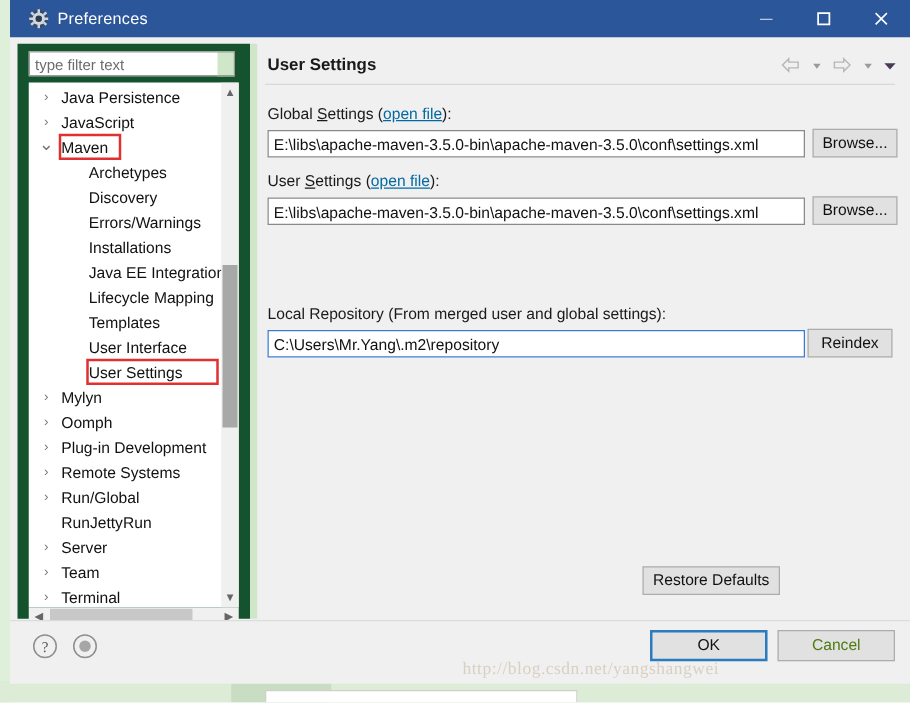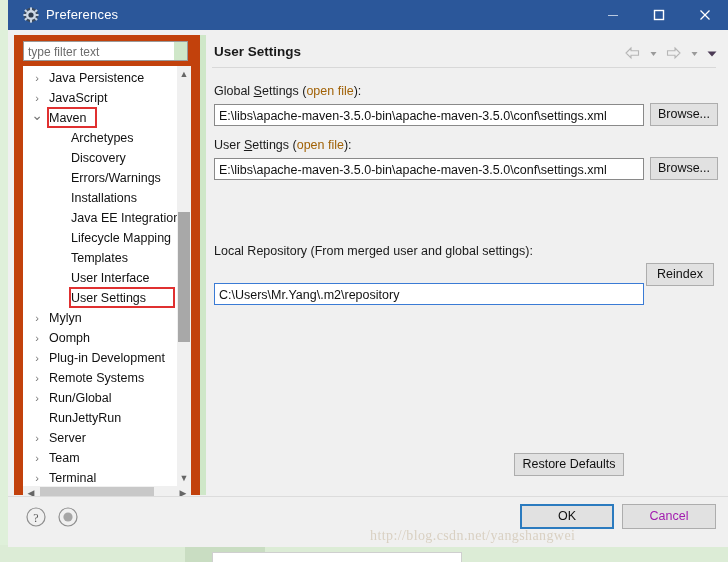--- a/index.html
+++ b/index.html
@@ -74,21 +74,21 @@
 
   
   .dlg-body {
     position: absolute; left: 0; top: 30px; width: 720px; height: 466px;
     background: #f0f0f0;
   }
 
   
   .left-panel {
     position: absolute; left: 6px; top: 5px; width: 186px; height: 460px;
-    background: #c2410c;
+    background: #14532d;
     box-sizing: border-box;
   }
   .filter-box {
     position: absolute; left: 9px; top: 6px; width: 164px; height: 20px;
     background: #ffffff;
     border: 1px solid #9a9a9a;
     box-sizing: border-box;
     font-size: 12px; color: #6c6c6c;
     padding: 2px 4px 0 4px;
     line-height: 16px;
@@ -193,21 +193,21 @@
     position: absolute; left: 6px; top: 32px; width: 504px; height: 1px;
     background: #d8d8d8;
   }
 
   .fld-label {
     position: absolute;
     font-size: 12.5px; color: #1a1a1a; white-space: nowrap;
   }
   .fld-label u { text-decoration: underline; }
   .link {
-    color: #a16207; cursor: pointer;
+    color: #0369a1; text-decoration: underline; cursor: pointer;
   }
   .textfield {
     position: absolute;
     height: 22px;
     background: #ffffff;
     border: 1px solid #898989;
     box-sizing: border-box;
     font-size: 12.5px; color: #111111;
     padding: 2px 4px 0 4px;
     line-height: 18px;
@@ -242,21 +242,21 @@
     border: 2px solid #2b7bbf;
     box-sizing: border-box;
     font-size: 12.5px; color: #111; text-align: center; line-height: 21px;
     cursor: default;
   }
   .cancel-btn {
     position: absolute; left: 614px; top: 7px; width: 94px; height: 25px;
     background: #e1e1e1;
     border: 1px solid #adadad;
     box-sizing: border-box;
-    font-size: 12.5px; color: #a21caf; text-align: center; line-height: 23px;
+    font-size: 12.5px; color: #4d7c0f; text-align: center; line-height: 23px;
     cursor: default;
   }
   .watermark {
     position: absolute; left: 370px; top: 528px;
     font-size: 14px; color: #d8cfc0;
     font-family: "Liberation Serif", serif;
     letter-spacing: 0.4px;
     white-space: nowrap;
     opacity: 0.95;
   }
@@ -461,21 +461,21 @@
         <div class="fld-label" style="left:8px; top:103px;">
           <span>User </span><u>S</u><span>ettings (</span><span class="link">open file</span><span>):</span>
         </div>
         <div class="textfield" style="left:8px; top:123px; width:430px;">
           <span>E:\libs\apache-maven-3.5.0-bin\apache-maven-3.5.0\conf\settings.xml</span>
         </div>
         <div class="btn" style="left:444px; top:122px; width:68px;">Browse...</div>
 
 
         <div class="fld-label" style="left:8px; top:209px;">Local Repository (From merged user and global settings):</div>
-        <div class="textfield focused" style="left:8px; top:229px; width:430px;margin-top:19px;">
+        <div class="textfield focused" style="left:8px; top:229px; width:430px;">
           <span>C:\Users\Mr.Yang\.m2\repository</span>
         </div>
         <div class="btn" style="left:440px; top:228px; width:68px;">Reindex</div>
 
         <div class="btn" style="left:308px; top:418px; width:110px;">Restore Defaults</div>
       </div>
     </div>
 
     <div class="footer">
       <span class="circle-btn" style="left:17px;">

